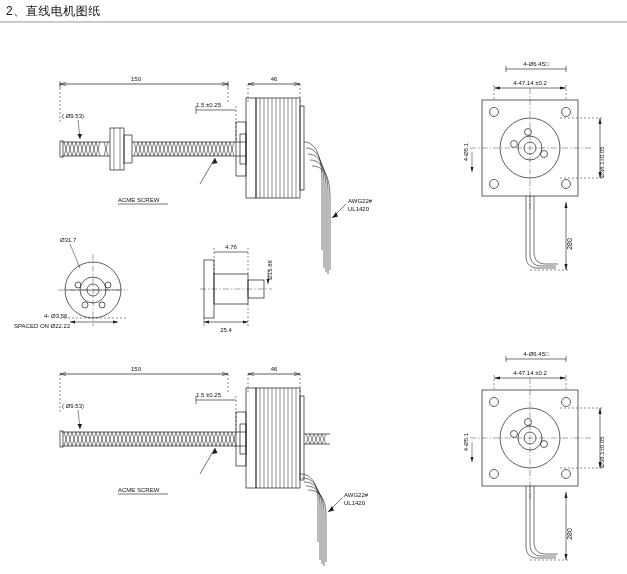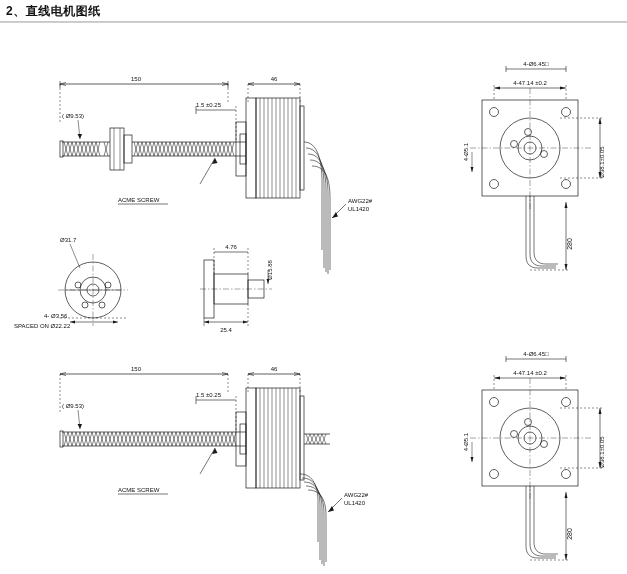--- a/index.html
+++ b/index.html
@@ -13,21 +13,20 @@
   }
   .header{
     position:absolute;left:0;top:0;width:627px;height:22px;
     border-bottom:1px solid #cfcfcf;
     background:#ffffff;
   }
   .header-title{
     position:absolute;left:6px;top:3px;
     font-size:12px;color:#111;
     letter-spacing:0.5px;
-    font-weight:bold;
   }
   .header-rule{
     position:absolute;left:0;top:21px;width:627px;height:1px;background:#c8c8c8;
   }
   .canvas{
     position:absolute;left:0;top:22px;width:627px;height:552px;
   }
   svg{display:block;}
   .lbl{font-family:"Liberation Sans", sans-serif;font-size:6px;fill:#111;}
   .lbl7{font-family:"Liberation Sans", sans-serif;font-size:7px;fill:#111;}

